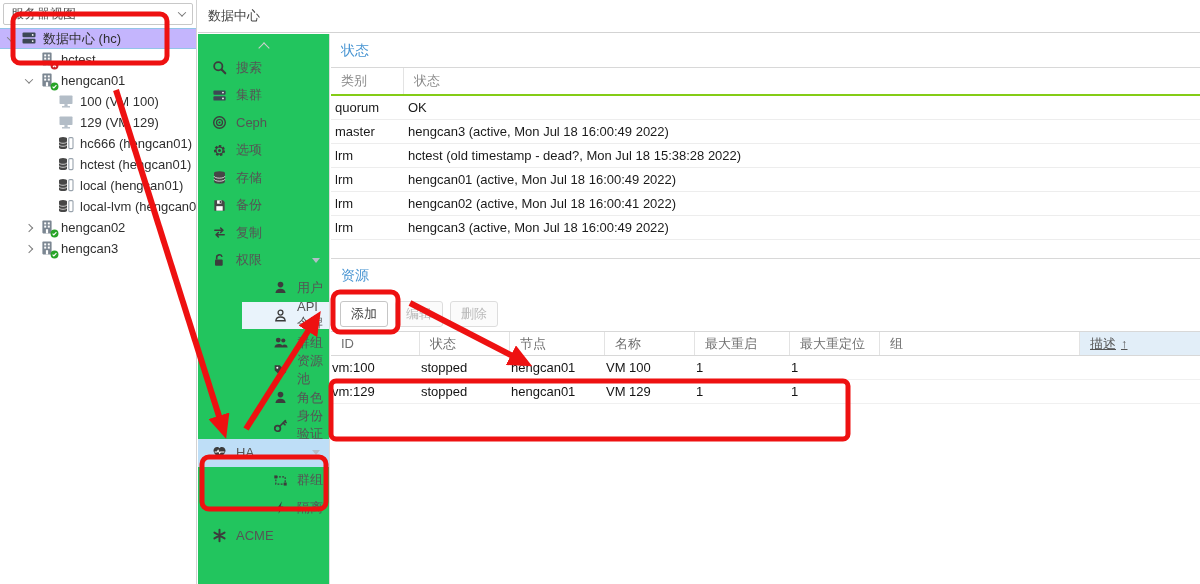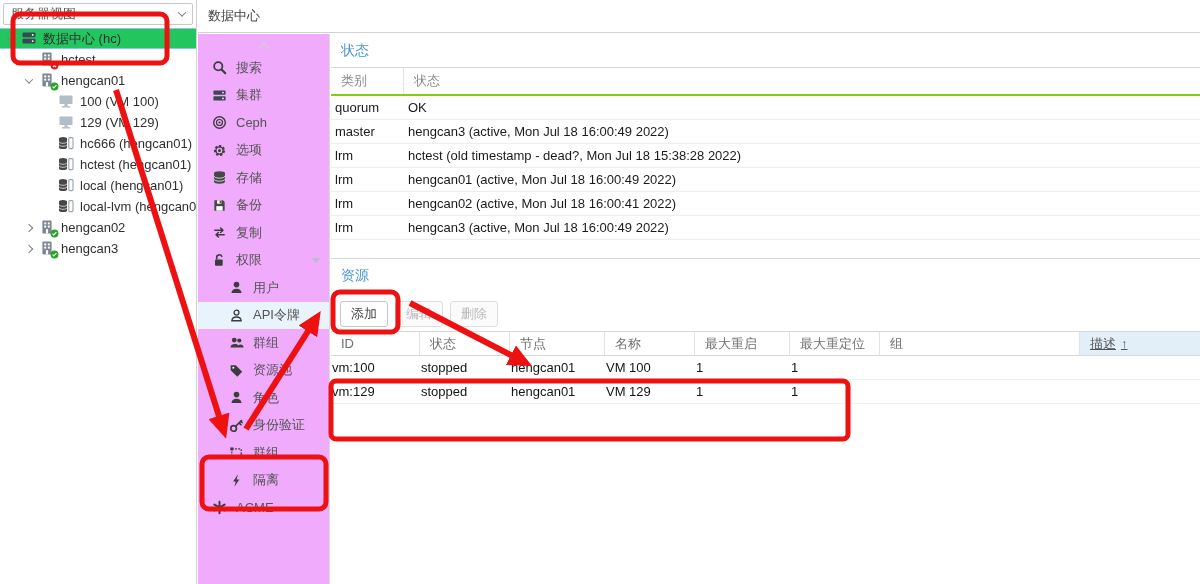--- a/index.html
+++ b/index.html
@@ -10,43 +10,43 @@
   }
   
   .tree-panel { position:absolute; left:0; top:0; width:197px; height:584px;
     background:#fff; border-right:1px solid #d3d3d3; }
   .view-combo { position:absolute; left:3px; top:3px; width:190px; height:22px;
     border:1px solid #c8c8c8; border-radius:2px; background:#fff; color:#555;
     display:flex; align-items:center; justify-content:space-between; padding:0 7px; }
   .tree { position:absolute; top:28px; left:0; right:0; }
   .trow { height:21px; display:flex; align-items:center; white-space:nowrap; overflow:hidden; color:#2f2f2f; }
   .t0 { padding-left:8px; } .t1 { padding-left:26px; } .t2 { padding-left:58px; }
-  .trow.selected { background:#22c55e; box-shadow: inset 0 1px 0 #93c4e8, inset 0 -1px 0 #93c4e8; }
+  .trow.selected { background:#c4b5fd; box-shadow: inset 0 1px 0 #93c4e8, inset 0 -1px 0 #93c4e8; }
   .trow .lbl { margin-left:5px; }
   .chev { width:6px; height:6px; border-right:1.5px solid #7d7d7d; border-bottom:1.5px solid #7d7d7d;
     display:inline-block; flex:none; margin-right:7px; }
   .chev.down  { transform:rotate(45deg) translate(-1px,-1px); }
   .chev.right { transform:rotate(-45deg); }
   .chev.none  { visibility:hidden; }
   .icwrap { position:relative; width:17px; height:17px; flex:none; }
   .icwrap .ic { width:16px; height:16px; }
   .icwrap .badge { position:absolute; right:-3px; bottom:-2px; width:9px; height:9px; }
   
   .main-header { position:absolute; left:198px; top:0; right:0; height:33px;
     background:#fff; border-bottom:1px solid #d3d3d3; display:flex; align-items:center;
     padding-left:10px; color:#444; }
   
   .menu-panel { position:absolute; left:198px; top:34px; width:132px; bottom:0;
-    background:#f0abfc; border-right:1px solid #dcdcdc; }
+    background:#22c55e; border-right:1px solid #dcdcdc; }
   .scroller { height:20px; display:flex; justify-content:center; align-items:flex-end; }
   .chevup { width:8px; height:8px; border-left:1.6px solid #cfcfcf; border-top:1.6px solid #cfcfcf;
     transform:rotate(45deg); margin-bottom:2px; }
   .mrow { height:27.5px; display:flex; align-items:center; padding-left:14px; color:#555; position:relative; }
   .mrow .mic { width:15px; height:15px; margin-right:9px; flex:none; }
-  .mrow.sub { padding-left:31px; }
+  .mrow.sub { padding-left:31px;margin-left:44px; }
   .mrow.focus  { background:#e9f3fb; }
   .mrow.active { background:#bedef7; }
   .mcollapse { position:absolute; right:9px; top:11px; width:0; height:0;
     border-left:4.5px solid transparent; border-right:4.5px solid transparent;
     border-top:5.5px solid #b4bec8; }
   
   .content { position:absolute; left:331px; top:34px; right:0; bottom:0; background:#fff; }
   .section-title { height:34px; display:flex; align-items:center; padding-left:10px;
     color:#4794d2; font-size:14px; }
   .status-title { border-bottom:1px solid #d8d8d8; }
@@ -362,20 +362,27 @@
         <use href="#i-user"></use>
       </svg>
       <span>角色</span>
     </div>
   <div class="mrow sub">
       <svg class="mic">
         <use href="#i-key"></use>
       </svg>
       <span>身份验证</span>
     </div>
+  <div class="mrow active">
+      <svg class="mic">
+        <use href="#i-heart"></use>
+      </svg>
+      <span>HA</span>
+      <span class="mcollapse"></span>
+    </div>
   <div class="mrow sub">
       <svg class="mic">
         <use href="#i-group"></use>
       </svg>
       <span>群组</span>
     </div>
   <div class="mrow sub">
       <svg class="mic">
         <use href="#i-bolt"></use>
       </svg>

